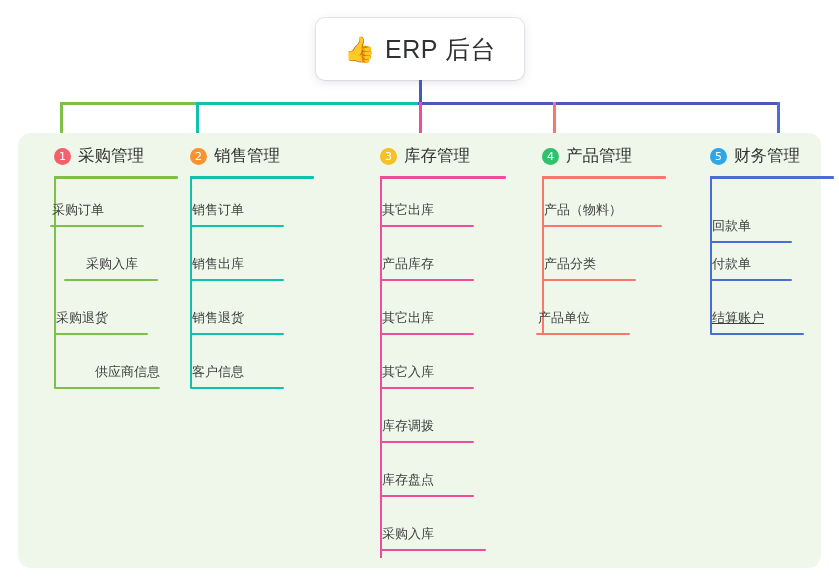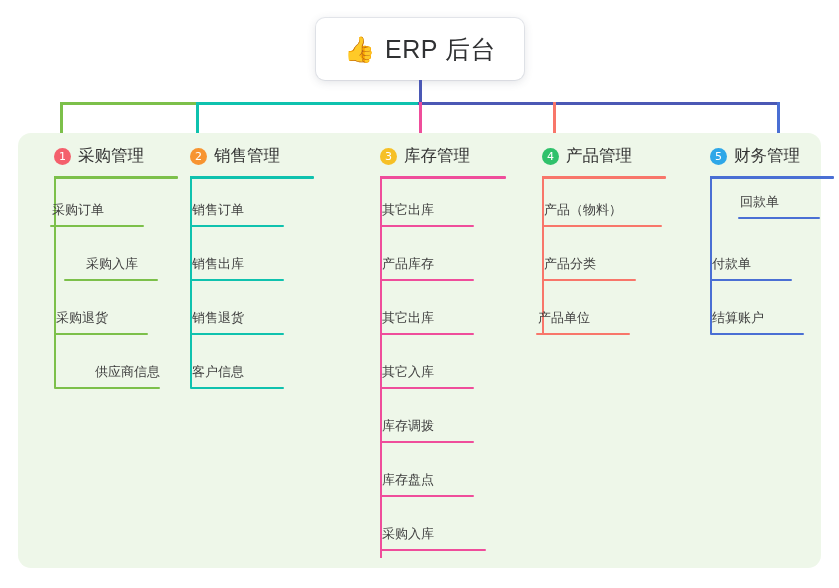--- a/index.html
+++ b/index.html
@@ -197,28 +197,28 @@
     </div>
 
     <div class="col" style="left:678px;width:130px;">
       <div class="col-head" style="left:14px;">
         <span class="badge" style="background: rgb(46, 167, 232);">5</span>
         <span class="col-title">财务管理</span>
       </div>
       <div class="col-underline" style="left: 14px; top: 43px; width: 124px; background: rgb(74, 111, 212);"></div>
       <div class="col-spine" style="left: 14px; top: 43px; height: 158px; background: rgb(74, 111, 212);"></div>
 
-      <div class="leaf" style="left:14px;top:60px;width:82px;margin-left:28px;">
+      <div class="leaf" style="left:14px;top:84px;width:82px;">
         <span class="leaf-label">回款单</span>
         <span class="leaf-rule" style="background: rgb(74, 111, 212);"></span>
       </div>
       <div class="leaf" style="left:14px;top:122px;width:82px;">
         <span class="leaf-label">付款单</span>
         <span class="leaf-rule" style="background: rgb(74, 111, 212);"></span>
       </div>
-      <div class="leaf" style="left:14px;top:176px;width:94px;">
+      <div class="leaf" style="left:14px;top:176px;width:94px;text-decoration:underline;">
         <span class="leaf-label">结算账户</span>
         <span class="leaf-rule" style="background: rgb(74, 111, 212);"></span>
       </div>
     </div>
 
   </div>
 </div>
 
 </body></html>

